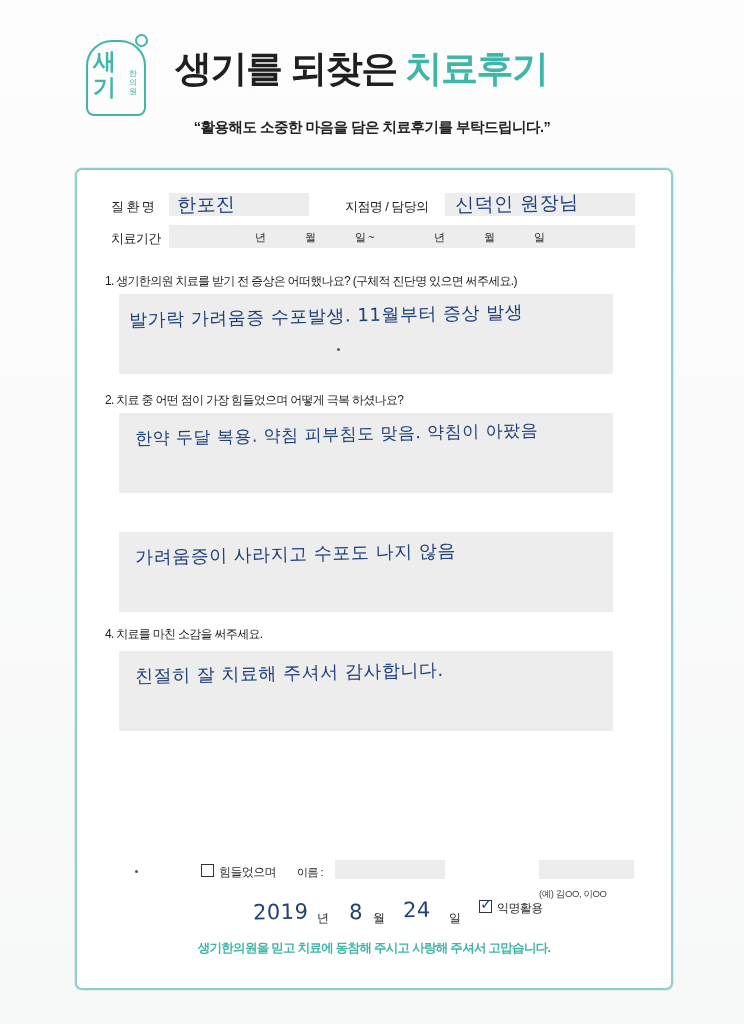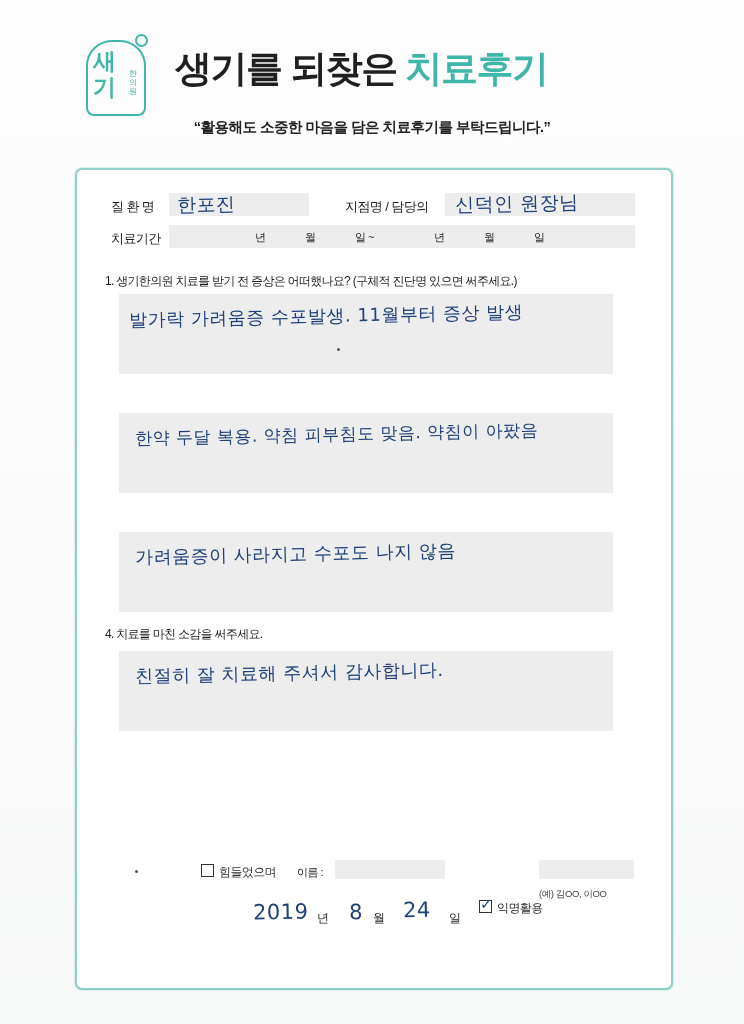--- a/index.html
+++ b/index.html
@@ -260,20 +260,21 @@
     <div class="small-label" style="left:278px; top:60px;">일 ~</div>
     <div class="small-label" style="left:357px; top:60px;">년</div>
     <div class="small-label" style="left:407px; top:60px;">월</div>
     <div class="small-label" style="left:457px; top:60px;">일</div>
 
     <div class="q-label" style="left:28px; top:103px;">1. 생기한의원 치료를 받기 전 증상은 어떠했나요? (구체적 진단명 있으면 써주세요.)</div>
     <div class="answer-box" style="left:42px; top:124px; width:494px; height:80px;"></div>
     <div class="hand" style="left:52px; top:134px; font-size:18px;">발가락 가려움증 수포발생. 11월부터 증상 발생</div>
     <div class="dot-mark" style="left:260px; top:178px;"></div>
 
+    <div class="q-label" style="left:28px; top:222px;">2. 치료 중 어떤 점이 가장 힘들었으며 어떻게 극복 하셨나요?</div>
     <div class="answer-box" style="left:42px; top:243px; width:494px; height:80px;"></div>
     <div class="hand" style="left:58px; top:253px; font-size:17px;">한약 두달 복용. 약침 피부침도 맞음. 약침이 아팠음</div>
 
     <div class="answer-box" style="left:42px; top:362px; width:494px; height:80px;"></div>
     <div class="hand" style="left:58px; top:372px; font-size:18px;">가려움증이 사라지고 수포도 나지 않음</div>
 
     <div class="q-label" style="left:28px; top:456px;">4. 치료를 마친 소감을 써주세요.</div>
     <div class="answer-box" style="left:42px; top:481px; width:494px; height:80px;"></div>
     <div class="hand" style="left:58px; top:491px; font-size:18px;">친절히 잘 치료해 주셔서 감사합니다.</div>
 
@@ -291,14 +292,15 @@
     <div class="field" style="left:462px; top:690px; width:95px; height:19px;"></div>
     <div class="example-note" style="left:462px; top:718px;">(예) 김OO, 이OO</div>
 
     <div class="hand" style="left:176px; top:730px; font-size:21px;">2019</div>
     <div class="date-line" style="left:240px; top:740px;">년</div>
     <div class="hand" style="left:272px; top:730px; font-size:21px;">8</div>
     <div class="date-line" style="left:296px; top:740px;">월</div>
     <div class="hand" style="left:326px; top:728px; font-size:21px;">24</div>
     <div class="date-line" style="left:372px; top:740px;">일</div>
 
+    <div class="footer-line" style="top:770px;">생기한의원을 믿고 치료에 동참해 주시고 사랑해 주셔서 고맙습니다.</div>
   </div>
 </div>
 
 </body></html>

